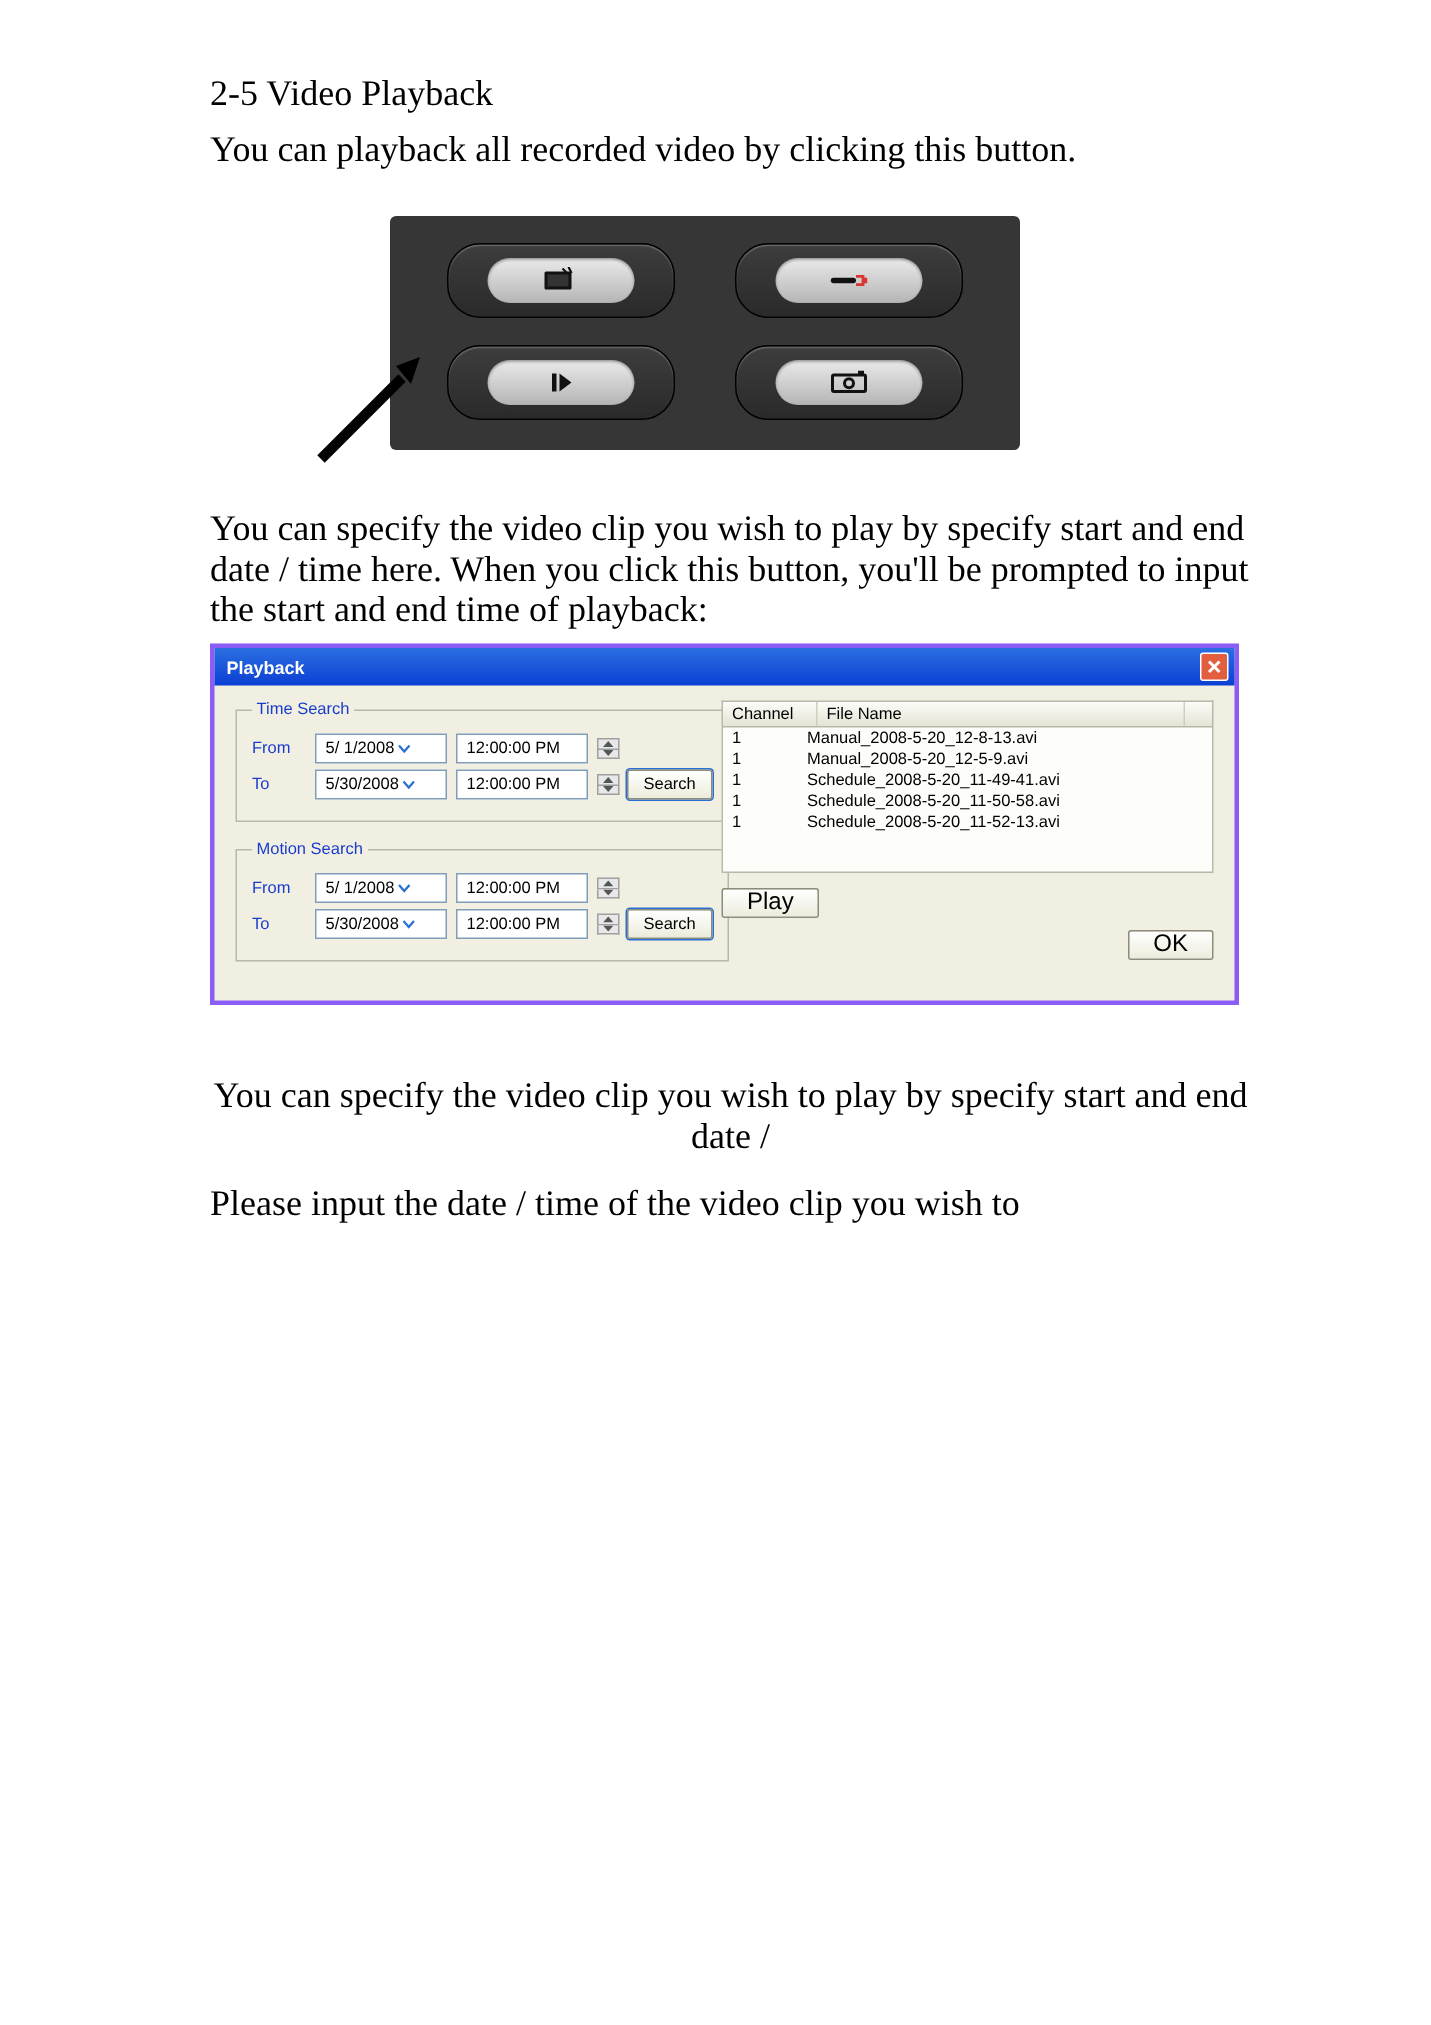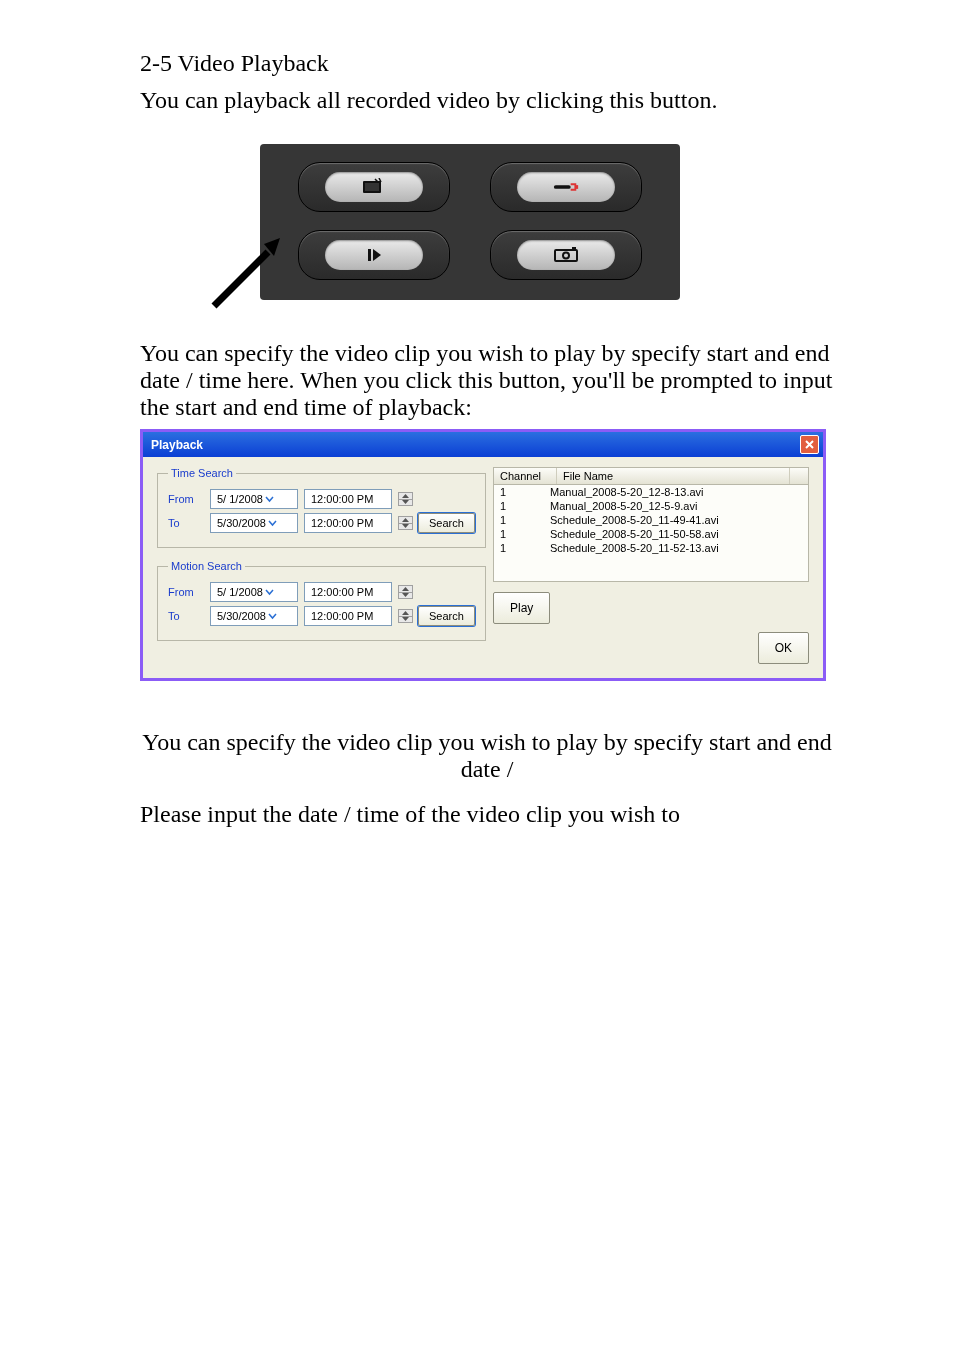--- a/index.html
+++ b/index.html
@@ -92,21 +92,21 @@
   .close-btn {
     width: 17px; height: 17px;
     background: #e25e3f;
     border: 1px solid #fff;
     border-radius: 2px;
     display: flex; align-items: center; justify-content: center;
   }
   .dialog-body {
     display: flex;
     padding: 10px 14px 14px 14px;
-    gap: 16px;
+    gap: 4px;
   }
   .left-col { width: 320px; }
   .right-col { flex: 1; display:flex; flex-direction:column; }
 
   fieldset.group {
     border: 1px solid #b8b7a8;
     padding: 6px 10px 10px 10px;
     margin: 0 0 12px 0;
   }
   fieldset.group legend {
@@ -145,26 +145,26 @@
     height: 20px;
     padding: 0 10px;
     border: 1px solid #8c8c7c;
     background: linear-gradient(#fff,#ececdc);
     border-radius: 2px;
     font-size: 11px;
     cursor: pointer;
     box-shadow: 0 0 0 1px #2a6fd4;
   }
   .btn-plain {
-    height: 32px;
+    height: 20px;
     padding: 0 16px;
     border: 1px solid #8c8c7c;
     background: linear-gradient(#fff,#ececdc);
     border-radius: 2px;
-    font-size: 12px;
+    font-size: 16px;
     cursor: pointer;
   }
 
   .list-head {
     display: flex;
     background: linear-gradient(#fcfcf8,#e4e3d4);
     border: 1px solid #b8b7a8;
     border-bottom: none;
     font-size: 11px;
   }

